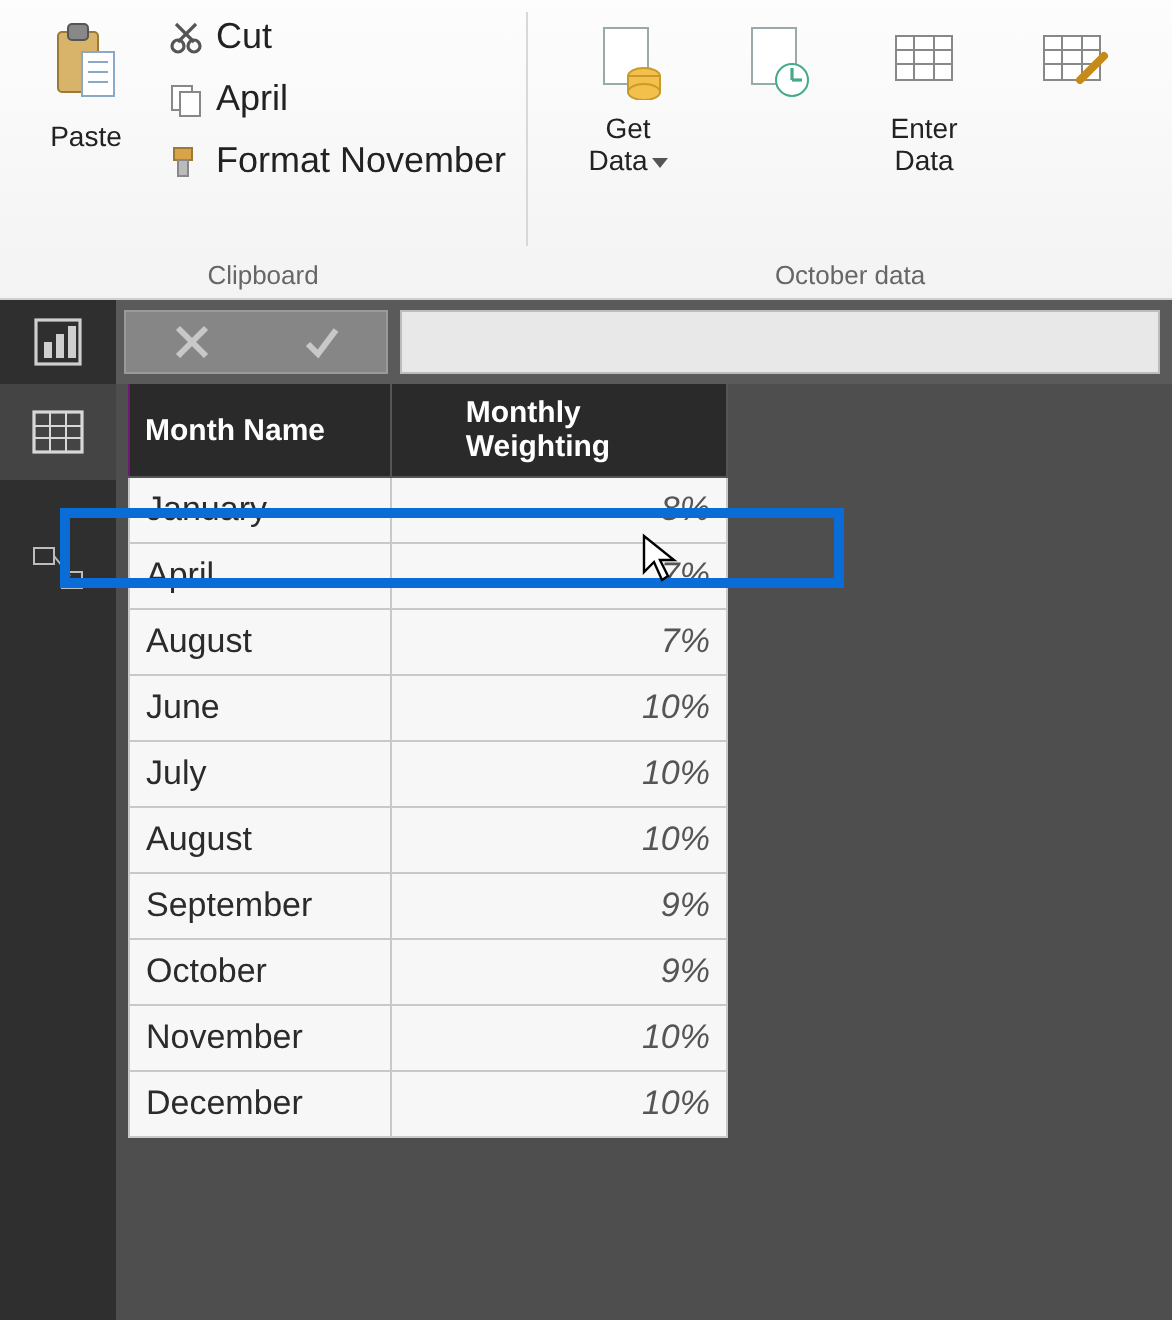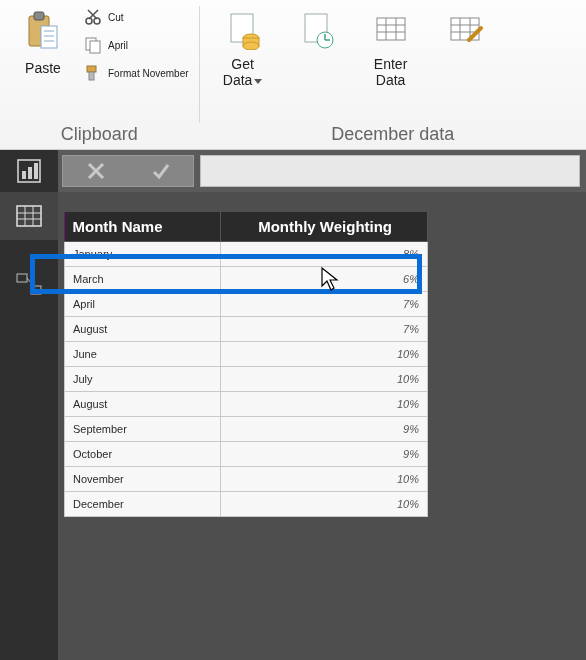--- a/index.html
+++ b/index.html
@@ -22,21 +22,21 @@
   .rgroup {
     display: flex;
     flex-direction: column;
     align-items: stretch;
     height: 100%;
     padding: 4px 6px 2px 6px;
   }
   .rgroup-body { flex: 1; display: flex; align-items: flex-start; }
   .rgroup-label {
     text-align: center;
-    font-size: 18px;
+    font-size: 13px;
     color: #666;
     padding: 4px 0 2px 0;
   }
   .rsep {
     width: 1px;
     background: #d8d8d8;
     margin: 6px 0 26px 0;
   }
 
   .btn-large {
@@ -52,21 +52,21 @@
     cursor: default;
   }
   .btn-large .icon-large { margin: 2px 0 6px 0; }
   .btn-large .lbl { line-height: 1.15; }
 
   .btn-small-row {
     display: flex;
     align-items: center;
     gap: 6px;
     padding: 2px 4px;
-    font-size: 10px;
+    font-size: 18px;
     color: #222;
     cursor: default;
   }
   .clip-col { display:flex; flex-direction:column; gap:6px; padding-top:2px;}
 
   .caret-down {
     display:inline-block;
     width:0;height:0;
     border-left:4px solid transparent;
     border-right:4px solid transparent;
@@ -126,38 +126,37 @@
   }
   .side-btn { width:58px; height:48px; display:flex; align-items:center; justify-content:center; cursor:default;}
   .content {
     flex:1;
     padding: 0 0 0 6px;
     position:relative;
   }
 
   
   .tbl {
-    width: 364px;
+    width: 300px;
     border-collapse: collapse;
     background:#701a75;
-    margin-top:20px;
   }
   .tbl th {
     background:#2a2a2a;
     color:#fff;
     font-weight:600;
     font-size:15px;
     text-align:left;
     padding:6px 8px;
     border-right:1px solid #555;
     border-bottom:1px solid #555;
   }
   .tbl th:last-child { text-align:left;padding-left:37px; }
   .tbl td {
-    font-size:11px;
+    font-size:17px;
     color:#2b2b2b;
     border:1px solid #c9c9c9;
     padding:6px 8px;
     background:#f7f7f7;
   }
   .tbl td.val {
     text-align:right;
     font-style:italic;
     color:#555;
   }
@@ -228,21 +227,21 @@
           <span>Format November</span>
         </div>
       </div>
     </div>
     <div class="rgroup-label">Clipboard</div>
   </div>
 
   <div class="rsep"></div>
 
   <div class="rgroup" style="flex:1">
-    <div class="rgroup-body" style="justify-content:flex-start; gap:0;">
+    <div class="rgroup-body" style="justify-content:center; gap:0;">
       <div class="btn-large">
         <span class="icon-large">
           <svg width="40" height="40" viewBox="0 0 40 40">
             <rect x="8" y="4" width="22" height="28" fill="#fff" stroke="#9aa"></rect>
             <ellipse cx="28" cy="28" rx="8" ry="4" fill="#f3c04b" stroke="#c79a2b"></ellipse>
             <rect x="20" y="28" width="16" height="8" fill="#f3c04b" stroke="#c79a2b"></rect>
             <ellipse cx="28" cy="36" rx="8" ry="4" fill="#f3c04b" stroke="#c79a2b"></ellipse>
           </svg>
         </span>
         <span class="lbl"><span style="white-space:pre-line">Get
@@ -277,21 +276,21 @@
             <rect x="6" y="8" width="28" height="22" fill="#fff" stroke="#888"></rect>
             <line x1="6" y1="15" x2="34" y2="15" stroke="#888"></line>
             <line x1="6" y1="22" x2="34" y2="22" stroke="#888"></line>
             <line x1="15" y1="8" x2="15" y2="30" stroke="#888"></line>
             <line x1="25" y1="8" x2="25" y2="30" stroke="#888"></line>
             <line x1="24" y1="30" x2="36" y2="18" stroke="#c58a1a" stroke-width="4" stroke-linecap="round"></line>
           </svg>
         </span>
       </div>
     </div>
-    <div class="rgroup-label">December data</div>
+    <div class="rgroup-label">October data</div>
   </div>
 </div>
 
 <div class="fx-strip">
   <div class="nav-col">
     <span>
       <svg width="28" height="28" viewBox="0 0 28 28">
         <rect x="3" y="3" width="22" height="22" fill="none" stroke="#cfcfcf" stroke-width="1.6"></rect>
         <rect x="7" y="14" width="4" height="8" fill="#cfcfcf"></rect>
         <rect x="13" y="10" width="4" height="12" fill="#cfcfcf"></rect>
@@ -342,24 +341,20 @@
           <th style="width:148px">Month Name</th>
           <th style="width:196px">Monthly Weighting</th>
         </tr>
       </thead>
       <tbody id="tbody">
           <tr>
             <td>January</td>
             <td class="val">8%</td>
           </tr>
           <tr>
-            <td>March</td>
-            <td class="val">6%</td>
-          </tr>
-          <tr>
             <td>April</td>
             <td class="val">7%</td>
           </tr>
           <tr>
             <td>August</td>
             <td class="val">7%</td>
           </tr>
           <tr>
             <td>June</td>
             <td class="val">10%</td>

